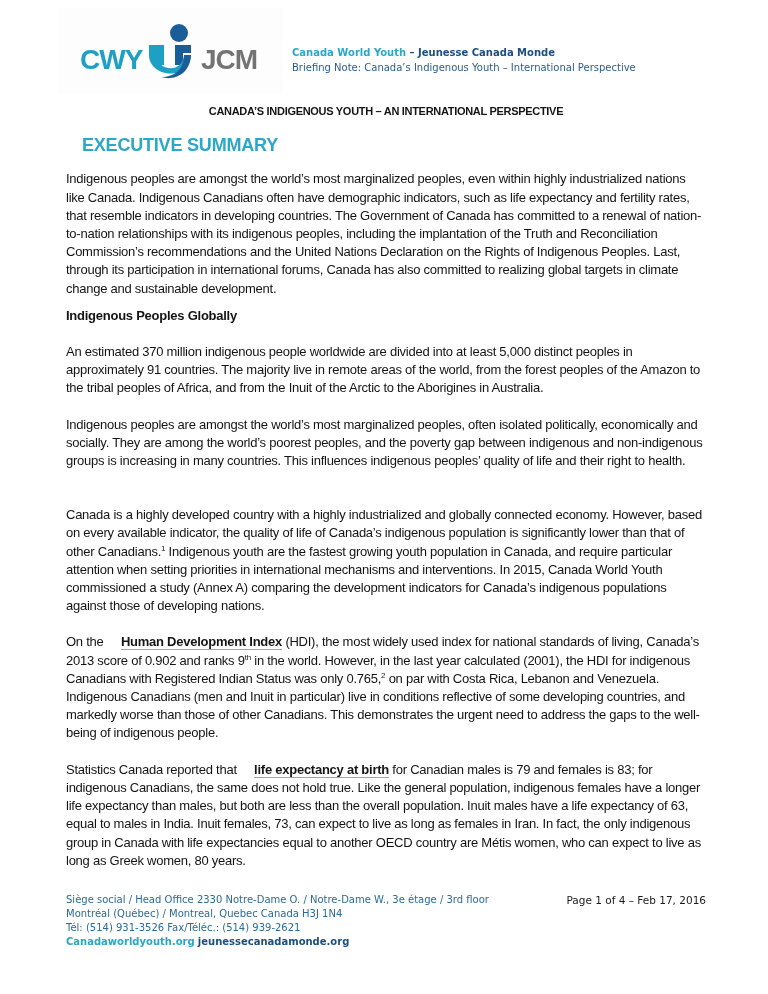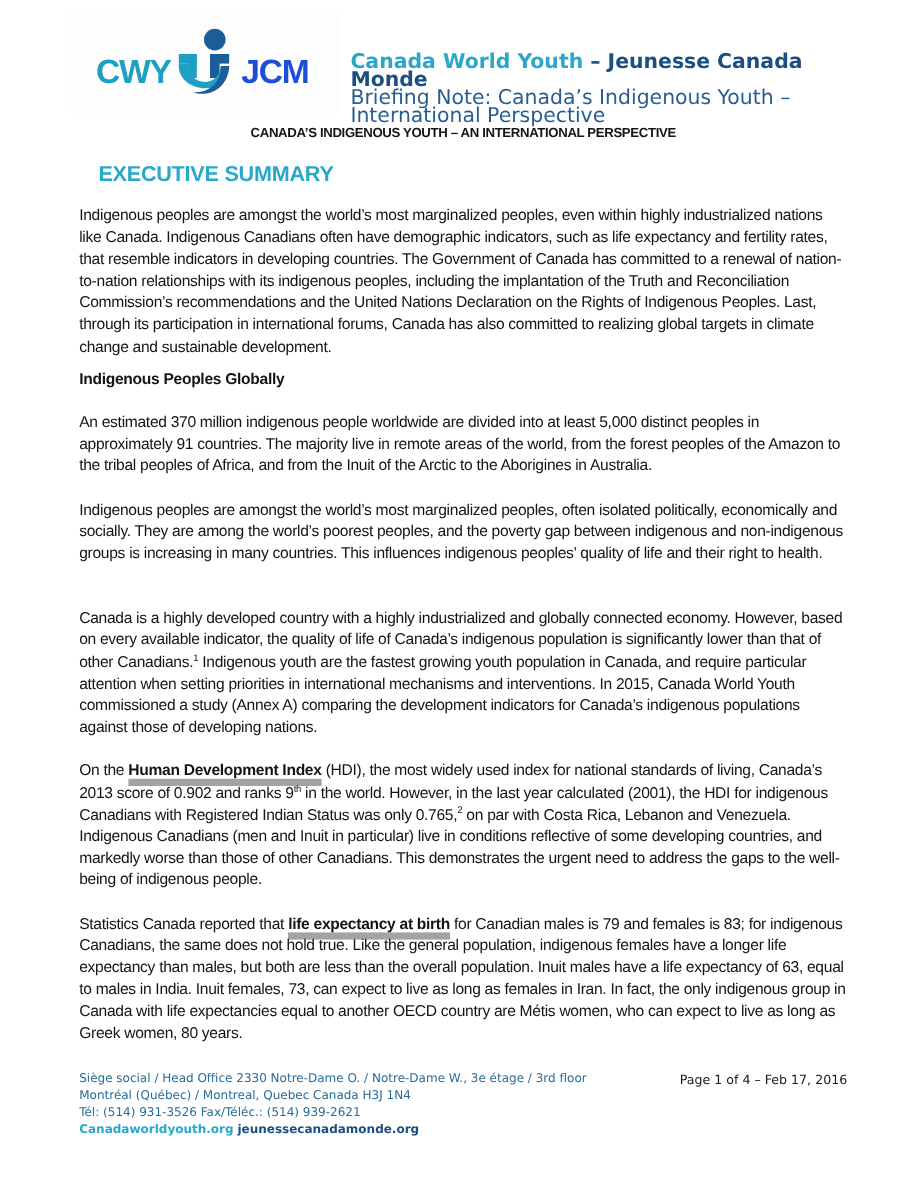--- a/index.html
+++ b/index.html
@@ -48,35 +48,35 @@
       color: #1e9fc4;
     }
     .logo-jcm {
       position: absolute;
       left: 143px;
       top: 36px;
       font-family: "Liberation Sans", sans-serif;
       font-weight: bold;
       font-size: 28px;
       letter-spacing: -1px;
-      color: #1d4ed8;
+      color: #737373;
     }
     .logo-mark {
       position: absolute;
       left: 87px;
       top: 15px;
       width: 52px;
       height: 62px;
     }
     .header-text {
       position: absolute;
       left: 234px;
       top: 37px;
       font-family: "DejaVu Sans", sans-serif;
-      font-size: 17px;
+      font-size: 10px;
       line-height: 15px;
     }
     .header-line1 .org-en {
       color: #2aa7c9;
       font-weight: bold;
     }
     .header-line1 .sep {
       color: #1b4f82;
       font-weight: bold;
     }
@@ -118,22 +118,23 @@
       font-weight: bold;
       margin: 0;
     }
     p {
       margin: 0;
     }
     .gap-sm { height: 18px; }
     .gap-xs { height: 9px; }
     .link-bold {
       font-weight: bold;
-      border-bottom: 6px solid #a3a3a3;
+      border-bottom: 1px solid #a3a3a3;
       cursor: pointer;
+      margin-left: 14px;
     }
     sup {
       font-size: 8px;
       line-height: 0;
       vertical-align: super;
     }
 
     
     .footer {
       position: absolute;

